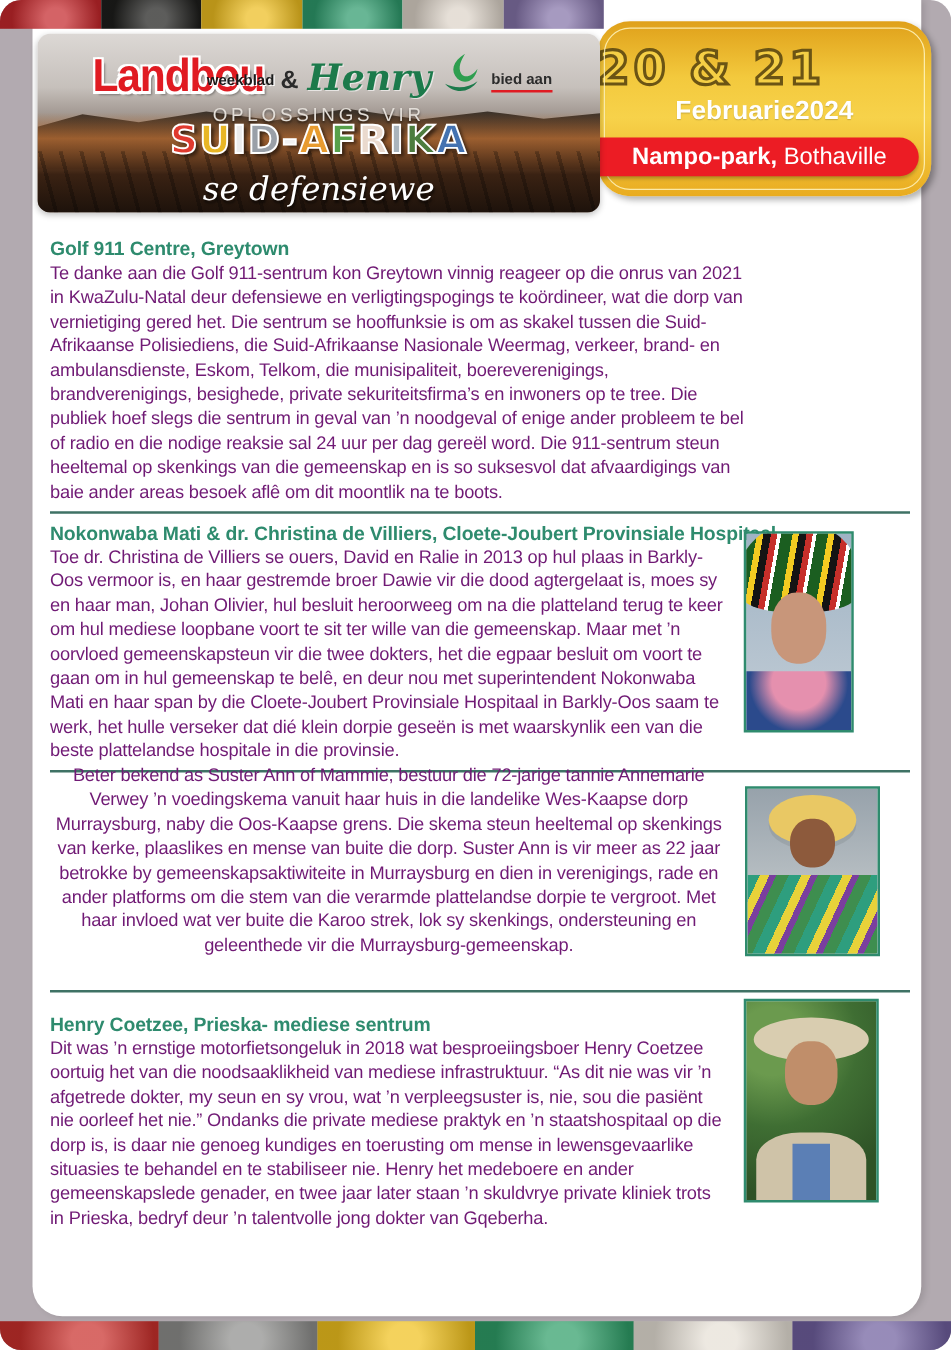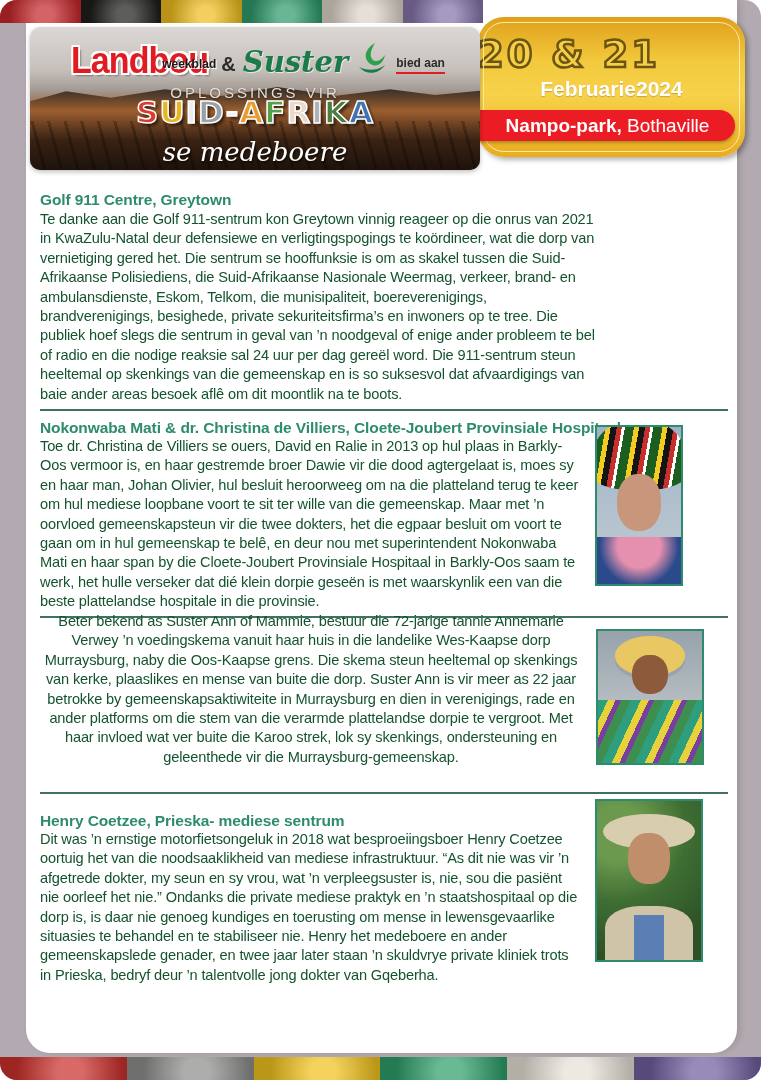--- a/index.html
+++ b/index.html
@@ -109,21 +109,21 @@
     box-shadow:0 2px 3px rgba(0,0,0,.25);
   }
   .venue-bold{font-weight:bold;}
   
   .heading{
     position:absolute;left:40px;width:688px;
     font-size:15.5px;font-weight:bold;color:#2e8b6e;letter-spacing:-.1px;
   }
   .body-text{
     position:absolute;left:40px;
-    font-size:14.6px;line-height:19.4px;color:#14532d;letter-spacing:-.15px;
+    font-size:14.6px;line-height:19.4px;color:#701a75;letter-spacing:-.15px;
   }
   .divider{position:absolute;left:40px;width:688px;border-top:2px solid #3f7265;}
   .h1{top:191px;} .b1{top:210px;width:560px;}
   .d1{top:409px;}
   .h2{top:419px;} .b2{top:437px;width:542px;}
   .d2{top:616px;}
   .h3{top:626px;} .b3{top:612px;width:542px;text-align:center;}
   .d3{top:792px;}
   .h4{top:812px;} .b4{top:830px;width:542px;}
   
@@ -167,34 +167,34 @@
   <div class="banner">
     <div class="banner-mountains"></div>
     <div class="banner-dusk"></div>
     <div class="banner-rows"></div>
     <div class="logos-row">
       <span class="landbou-wrap">
         <span class="landbou">Landbou</span>
         <span class="weekblad">weekblad</span>
       </span>
       <span class="amp">&amp;</span>
-      <span class="senwes">Suster</span>
+      <span class="senwes">Henry</span>
       <span class="leaf-icon">
         <svg width="34" height="36" viewBox="0 0 34 36">
           <path d="M20 2 C10 8 8 16 14 22 C20 27 28 24 30 14 C26 20 20 22 17 18 C14 13 17 7 20 2 Z" fill="#2e9e4f"></path>
           <path d="M4 26 C12 30 22 30 30 24 C24 33 12 35 4 26 Z" fill="#1c7a4b"></path>
         </svg>
       </span>
       <span class="biedaan">bied aan</span>
     </div>
     <div class="tagline-top">OPLOSSINGS VIR</div>
     <div class="title-row">
       <span style="color: rgb(224, 58, 47);">S</span><span style="color: rgb(232, 182, 37);">U</span><span style="color: rgb(236, 236, 236);">I</span><span style="color: rgb(154, 160, 168);">D</span><span style="color: rgb(242, 242, 242);">-</span><span style="color: rgb(232, 155, 47);">A</span><span style="color: rgb(87, 160, 74);">F</span><span style="color: rgb(234, 218, 206);">R</span><span style="color: rgb(170, 180, 188);">I</span><span style="color: rgb(77, 125, 63);">K</span><span style="color: rgb(68, 114, 176);">A</span>
     </div>
-    <div class="tagline-script">se medeboere</div>
+    <div class="tagline-script">se defensiewe</div>
   </div>
 
   <div class="event-box">
     <div class="event-dates">20 &amp; 21</div>
     <div class="event-month">Februarie2024</div>
     <div class="event-venue"><span class="venue-bold">Nampo-park,</span><span> Bothaville</span></div>
   </div>
 
   <div class="heading h1">Golf 911 Centre, Greytown</div>
   <div class="body-text b1">Te danke aan die Golf 911-sentrum kon Greytown vinnig reageer op die onrus van 2021 in KwaZulu-Natal deur defensiewe en verligtingspogings te koördineer, wat die dorp van vernietiging gered het. Die sentrum se hooffunksie is om as skakel tussen die Suid-Afrikaanse Polisiediens, die Suid-Afrikaanse Nasionale Weermag, verkeer, brand- en ambulansdienste, Eskom, Telkom, die munisipaliteit, boereverenigings, brandverenigings, besighede, private sekuriteitsfirma’s en inwoners op te tree. Die publiek hoef slegs die sentrum in geval van ’n noodgeval of enige ander probleem te bel of radio en die nodige reaksie sal 24 uur per dag gereël word. Die 911-sentrum steun heeltemal op skenkings van die gemeenskap en is so suksesvol dat afvaardigings van baie ander areas besoek aflê om dit moontlik na te boots.</div>

